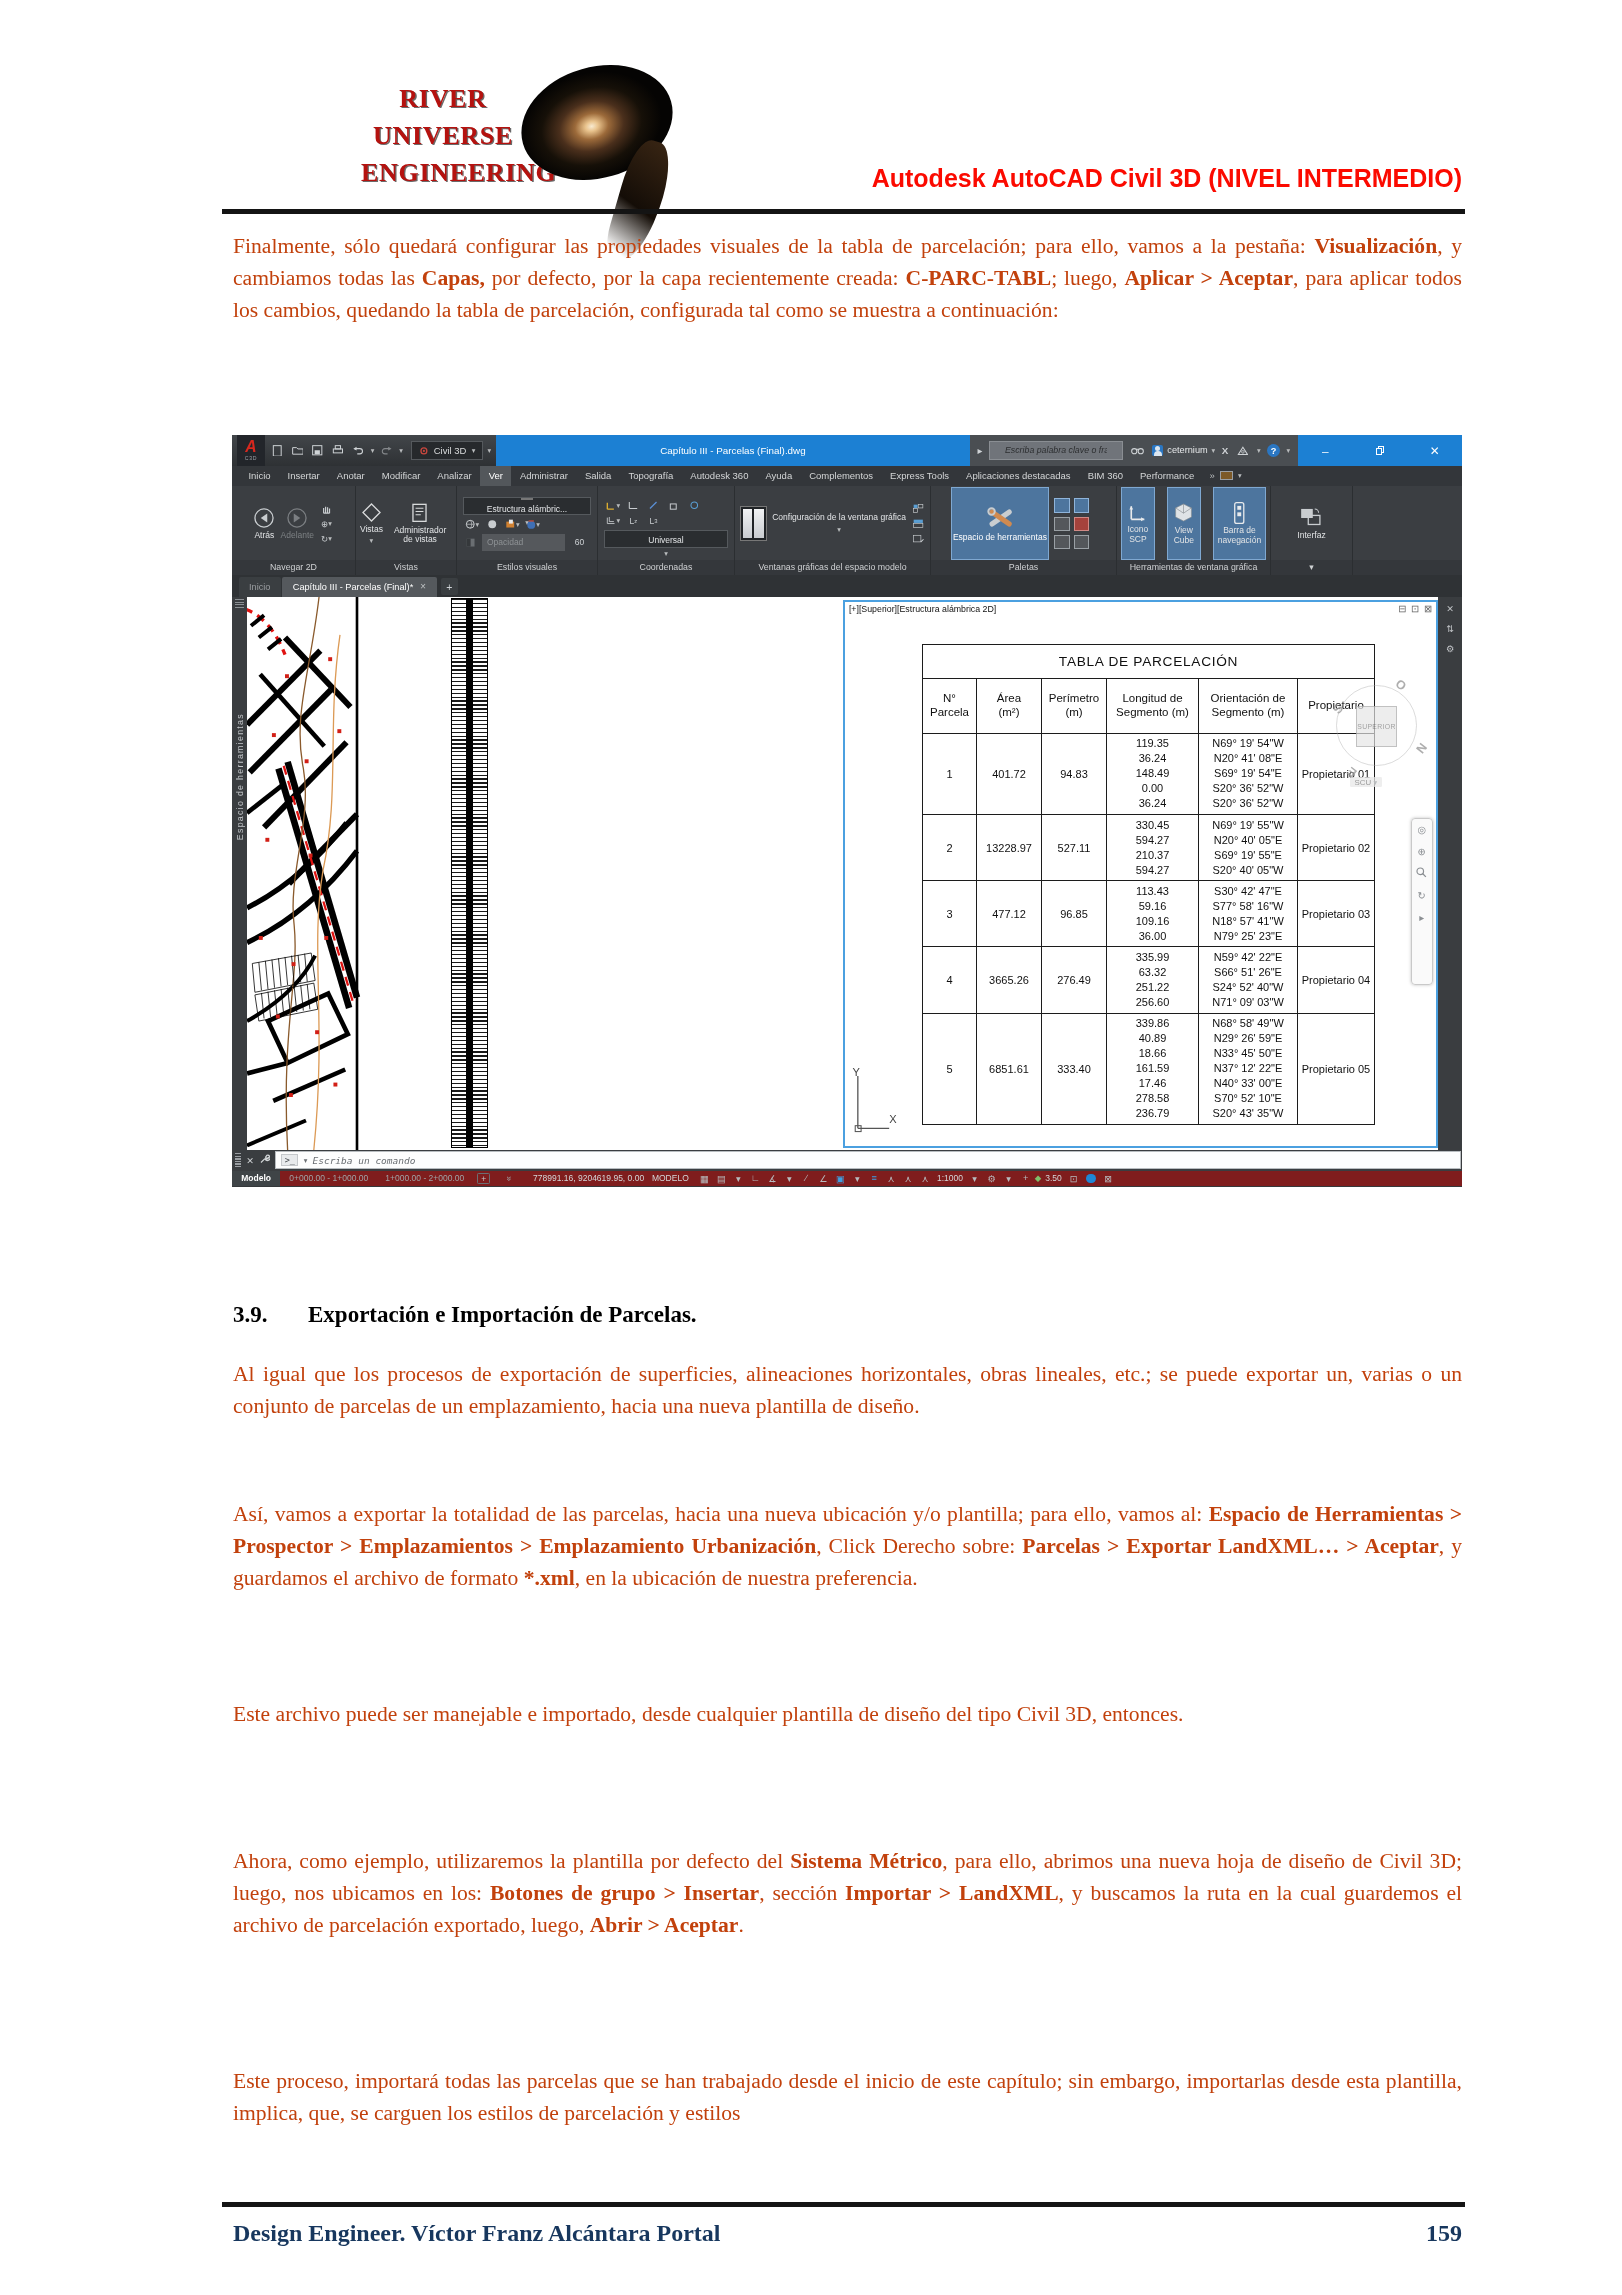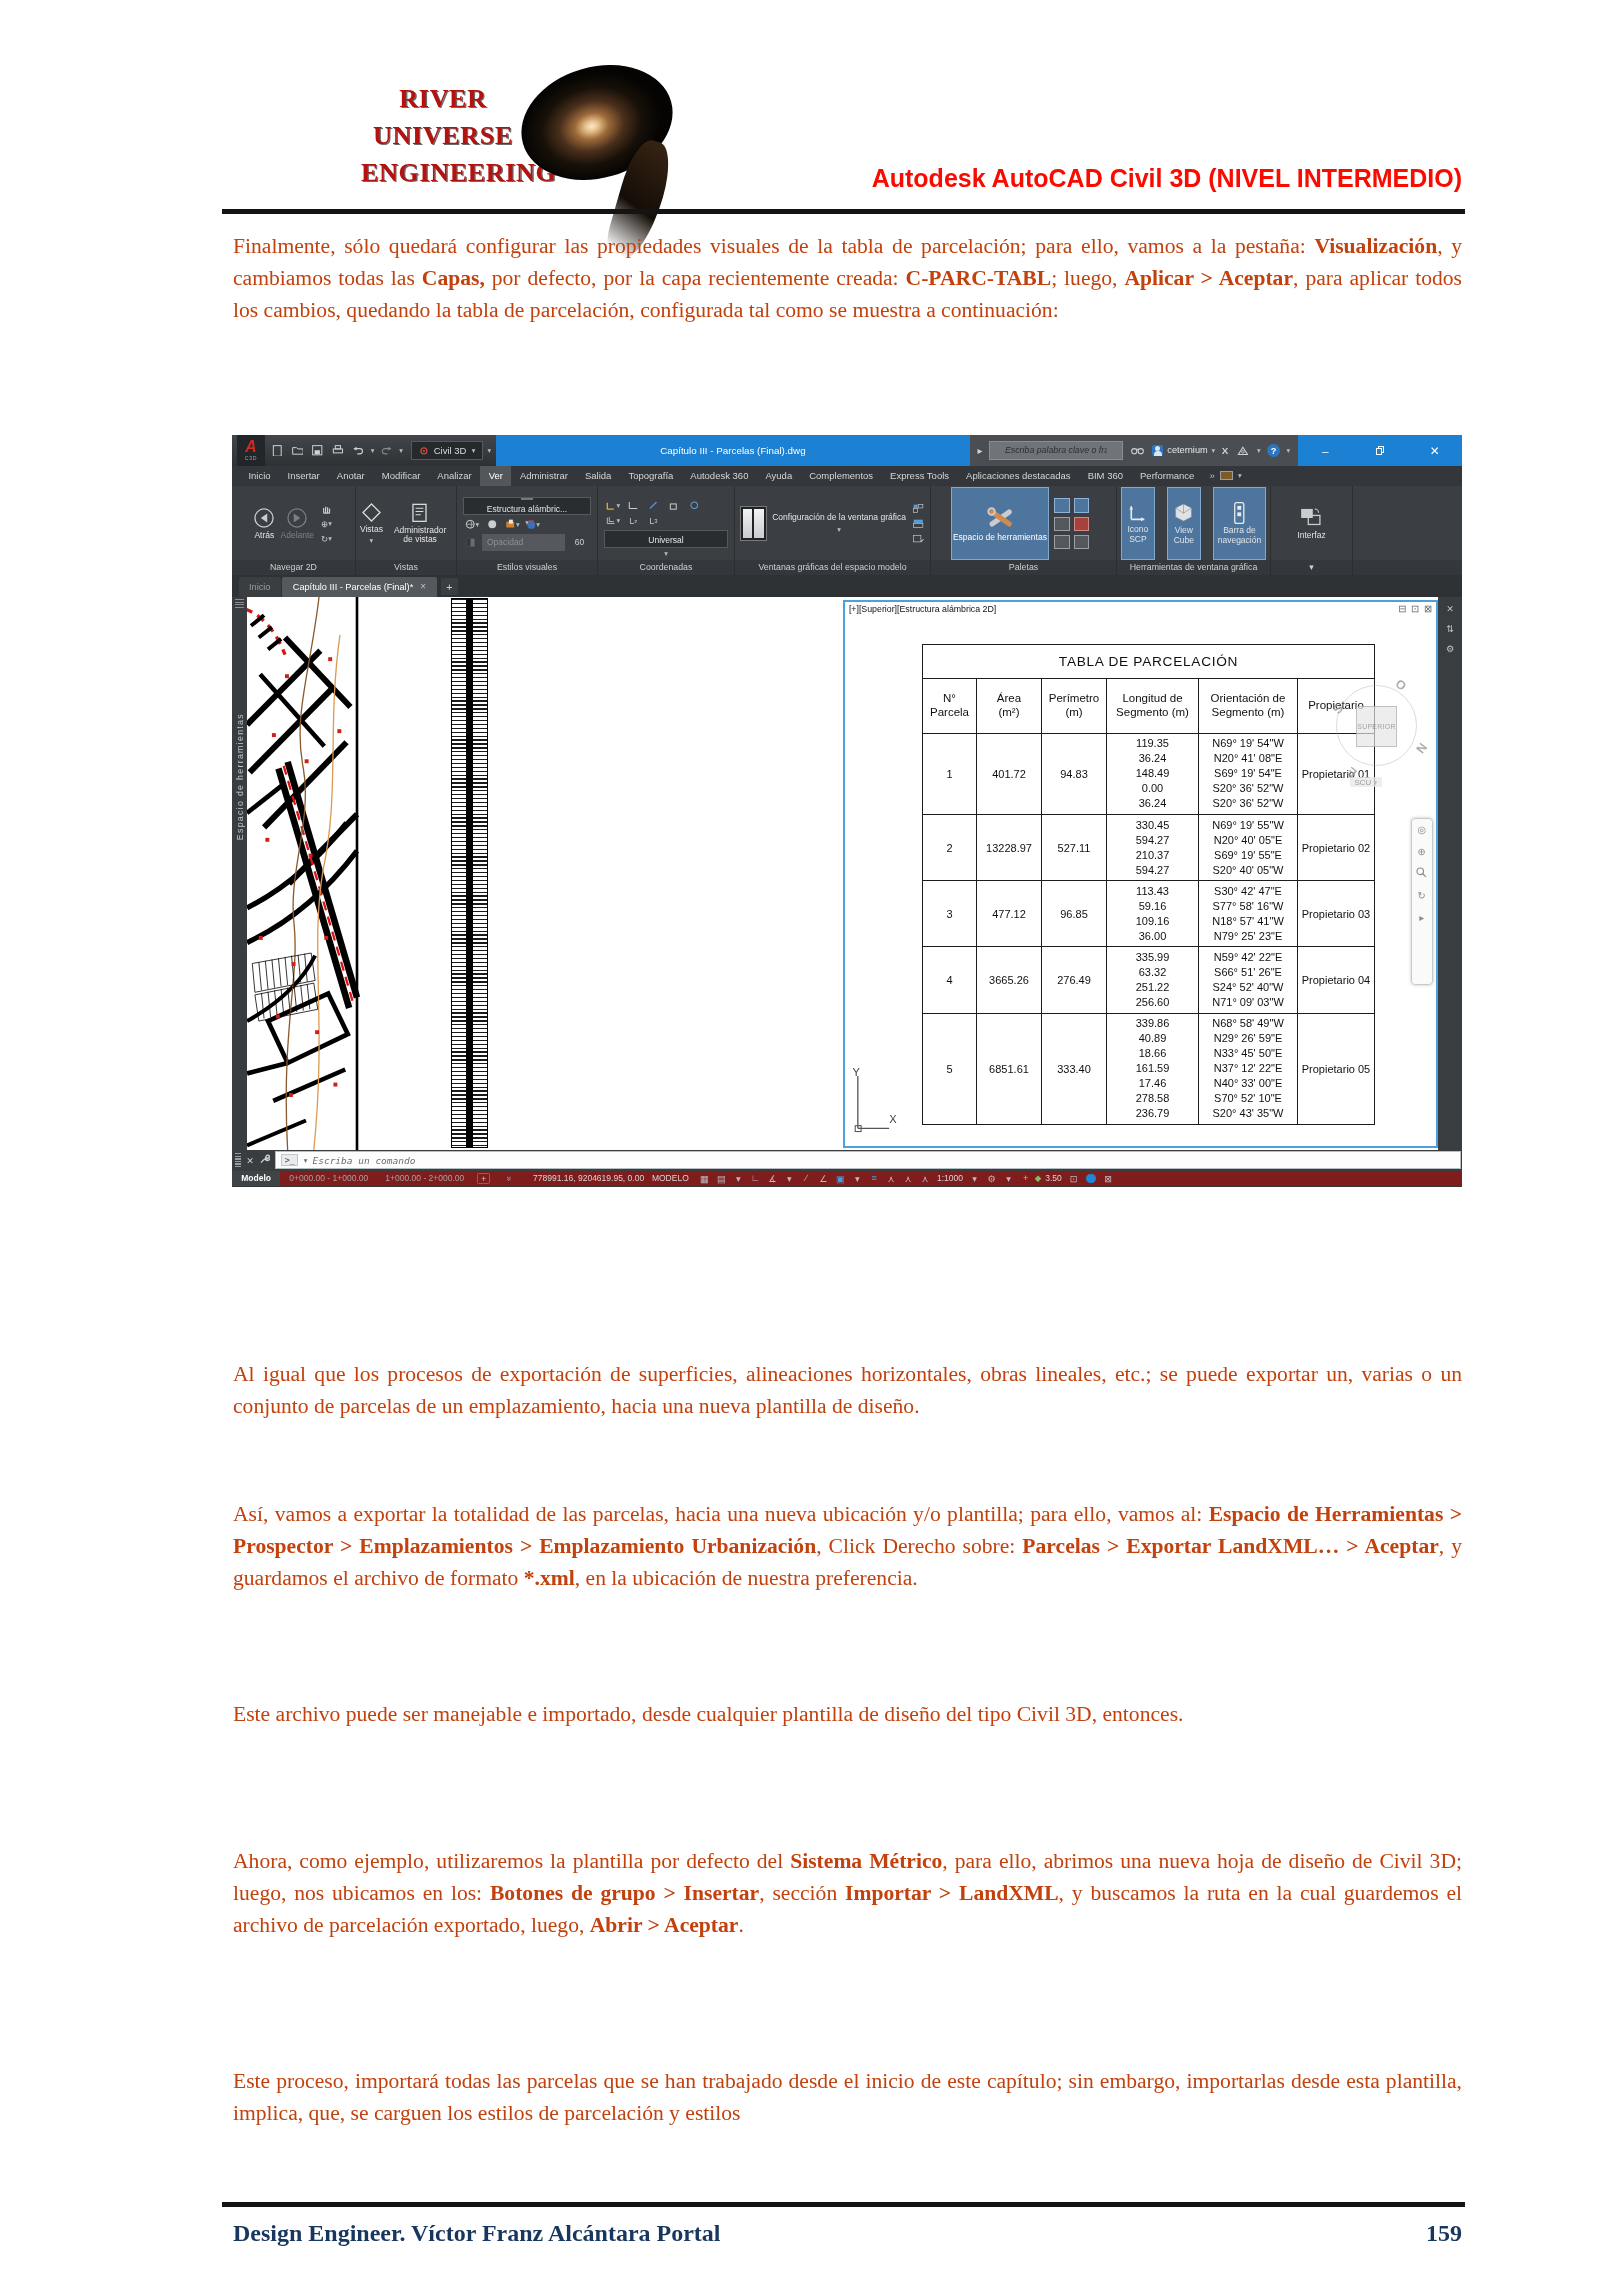--- a/index.html
+++ b/index.html
@@ -880,20 +880,24 @@
       <span class="st-ic dd">▾</span>
       <span class="st-ic">+</span>
       <span class="st-cube">◆</span>
       <span class="st-txt">3.50</span>
       <span class="st-ic">⊡</span>
       <span class="st-dot"></span>
       <span class="st-ic">⊠</span>
     </div>
   </div>
 
+  <div class="section-heading">
+    <span class="num">3.9.</span>
+    <span>Exportación e Importación de Parcelas.</span>
+  </div>
 
   <div class="body-text" style="top:1358px;">Al igual que los procesos de exportación de superficies, alineaciones horizontales, obras lineales, etc.; se puede exportar un, varias o un conjunto de parcelas de un emplazamiento, hacia una nueva plantilla de diseño.</div>
   <div class="body-text" style="top:1498px;">Así, vamos a exportar la totalidad de las parcelas, hacia una nueva ubicación y/o plantilla; para ello, vamos al: <b>Espacio de Herramientas &gt; Prospector &gt; Emplazamientos &gt; Emplazamiento Urbanización</b>, Click Derecho sobre: <b>Parcelas &gt; Exportar LandXML… &gt; Aceptar</b>, y guardamos el archivo de formato <b>*.xml</b>, en la ubicación de nuestra preferencia.</div>
   <div class="body-text" style="top:1698px;">Este archivo puede ser manejable e importado, desde cualquier plantilla de diseño del tipo Civil 3D, entonces.</div>
   <div class="body-text" style="top:1845px;">Ahora, como ejemplo, utilizaremos la plantilla por defecto del <b>Sistema Métrico</b>, para ello, abrimos una nueva hoja de diseño de Civil 3D; luego, nos ubicamos en los: <b>Botones de grupo &gt; Insertar</b>, sección <b>Importar &gt; LandXML</b>, y buscamos la ruta en la cual guardemos el archivo de parcelación exportado, luego, <b>Abrir &gt; Aceptar</b>.</div>
   <div class="body-text" style="top:2065px;">Este proceso, importará todas las parcelas que se han trabajado desde el inicio de este capítulo; sin embargo, importarlas desde esta plantilla, implica, que, se carguen los estilos de parcelación y estilos</div>
 
   <div class="rule rule-bottom"></div>
   <div class="footer-line">
     <span>Design Engineer. Víctor Franz Alcántara Portal</span>

